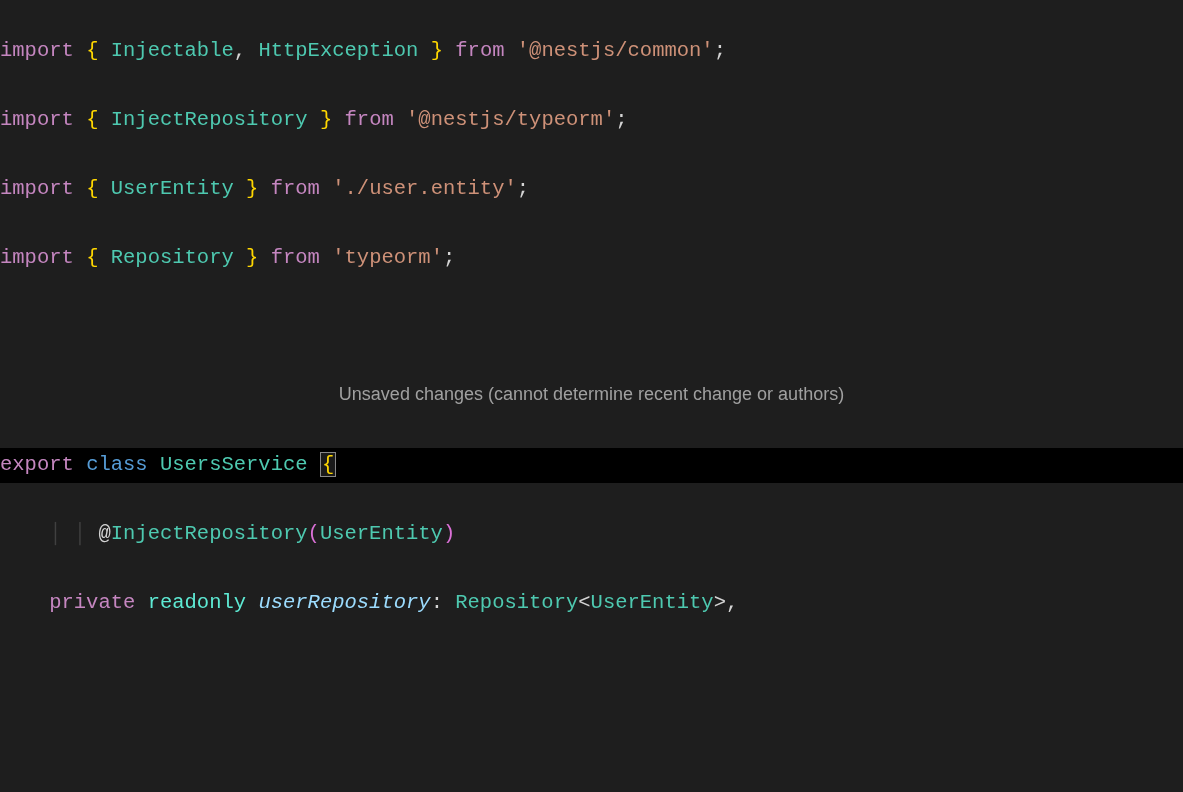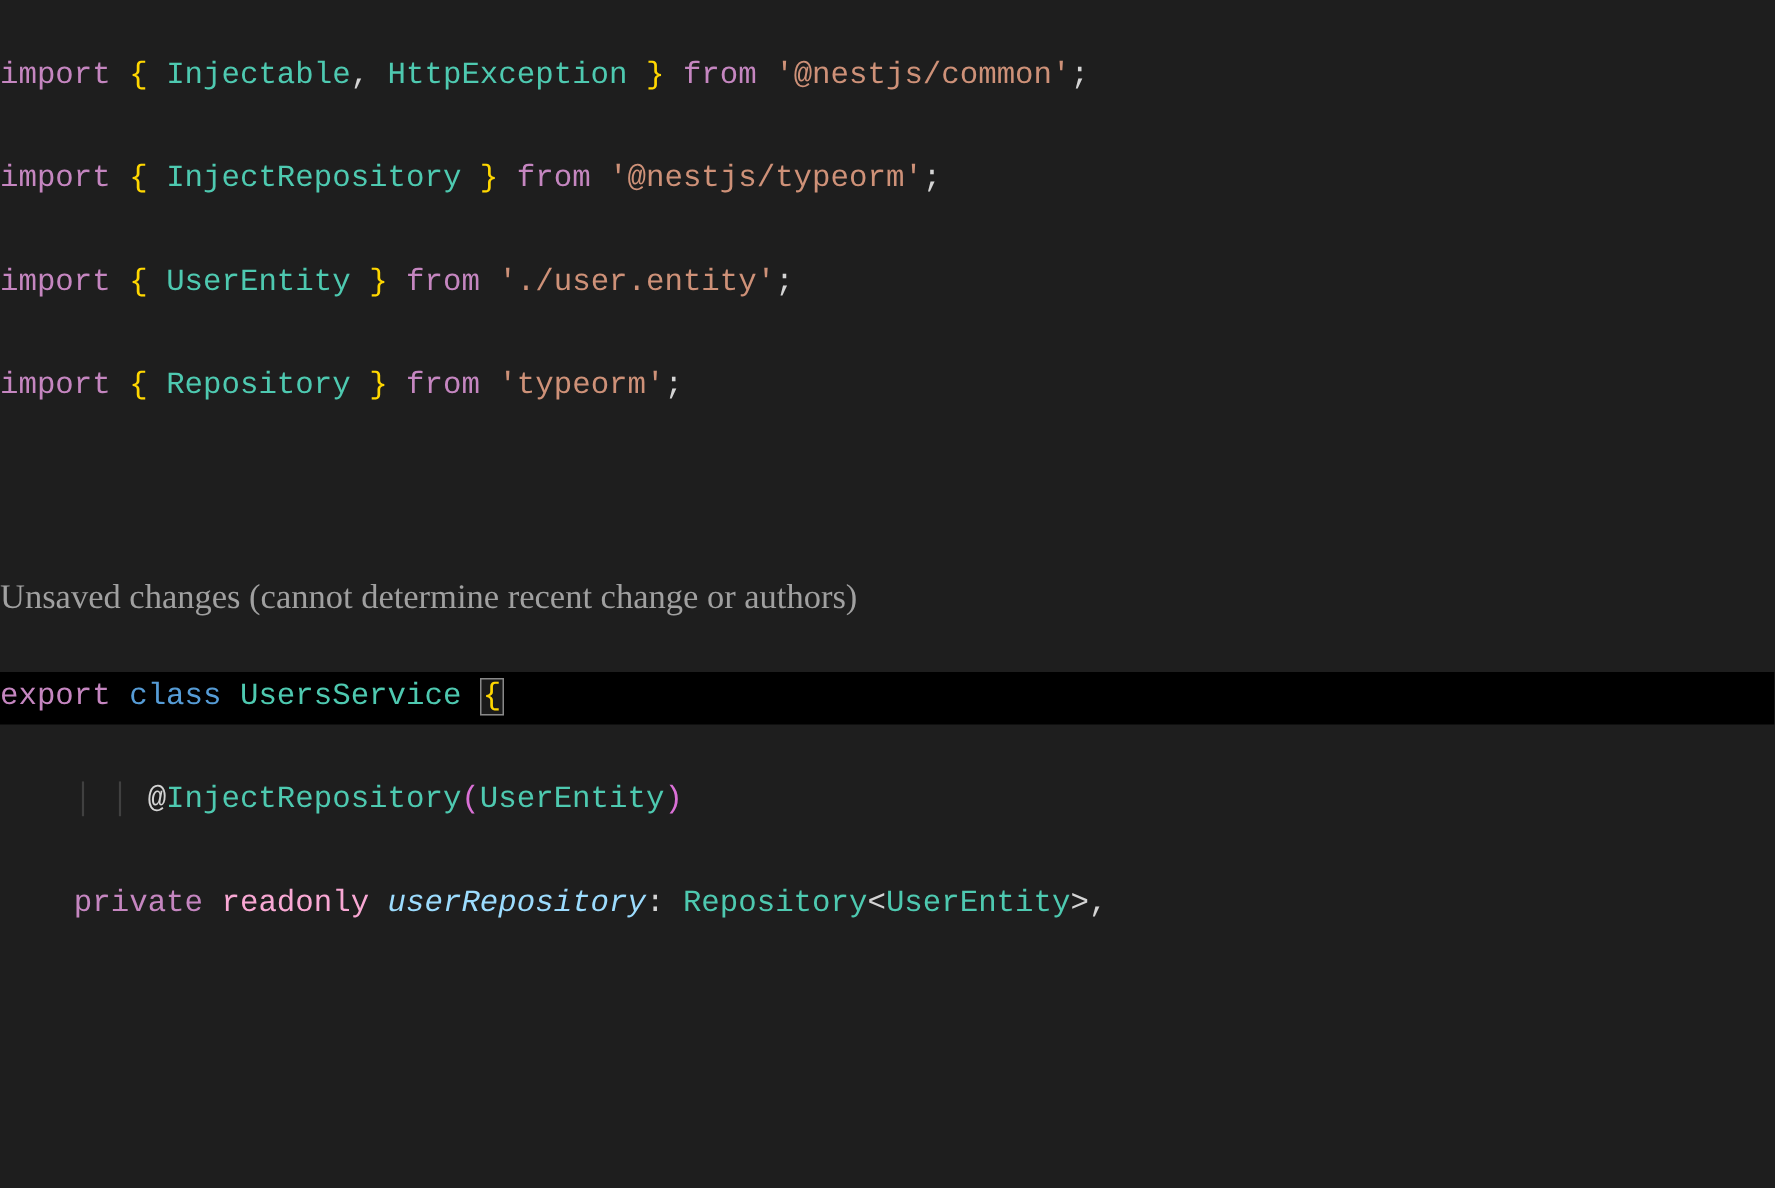--- a/index.html
+++ b/index.html
@@ -30,42 +30,42 @@
   .c-type { color: #4ec9b0; }
   .c-string { color: #ce9178; }
   .c-punc { color: #d4d4d4; }
   .c-annotation { color: #a0a0a0; }
   .c-at { color: #d4d4d4; }
   .c-decorator { color: #4ec9b0; }
   .c-class { color: #569cd6; }
   .c-classname { color: #4ec9b0; }
   .c-method { color: #dcdcaa; }
   .c-private { color: #c586c0; }
-  .c-readonly { color: #f9a8d4; }
+  .c-readonly { color: #5eead4; }
   .c-prop { color: #9cdcfe; font-style: italic; }
   .c-paren1 { color: #ffd700; }
   .c-paren2 { color: #da70d6; }
   .c-cursor-brace {
     color: #ffd700;
     background: rgba(255,255,255,0.1);
     border: 1px solid #888;
     padding: 0 1px;
   }
   .indent-guide { color: #404040; }
 </style>
 </head>
 <body>
 
 <div class="editor">
 <span class="line"><span class="c-keyword">import</span> <span class="c-brace">{</span> <span class="c-type">Injectable</span><span class="c-punc">,</span> <span class="c-type">HttpException</span> <span class="c-brace">}</span> <span class="c-keyword">from</span> <span class="c-string">'@nestjs/common'</span><span class="c-punc">;</span></span>
 <span class="line"><span class="c-keyword">import</span> <span class="c-brace">{</span> <span class="c-type">InjectRepository</span> <span class="c-brace">}</span> <span class="c-keyword">from</span> <span class="c-string">'@nestjs/typeorm'</span><span class="c-punc">;</span></span>
 <span class="line"><span class="c-keyword">import</span> <span class="c-brace">{</span> <span class="c-type">UserEntity</span> <span class="c-brace">}</span> <span class="c-keyword">from</span> <span class="c-string">'./user.entity'</span><span class="c-punc">;</span></span>
 <span class="line"><span class="c-keyword">import</span> <span class="c-brace">{</span> <span class="c-type">Repository</span> <span class="c-brace">}</span> <span class="c-keyword">from</span> <span class="c-string">'typeorm'</span><span class="c-punc">;</span></span>
 <span class="line"> </span>
-<span class="line" style="font-family:Liberation Serif, serif;font-size:23px;"><span class="c-annotation">Unsaved changes (cannot determine recent change or authors)</span></span>
+<span class="line" style="font-family:Liberation Sans, sans-serif;font-size:18px;text-align:center;"><span class="c-annotation">Unsaved changes (cannot determine recent change or authors)</span></span>
 <span class="line highlight-line"><span class="c-keyword">export</span> <span class="c-class">class</span> <span class="c-classname">UsersService</span> <span class="c-cursor-brace">{</span></span>
 <span class="line"><span class="indent-guide">    │ │ </span><span class="c-at">@</span><span class="c-decorator">InjectRepository</span><span class="c-paren2">(</span><span class="c-type">UserEntity</span><span class="c-paren2">)</span></span>
 <span class="line">    <span class="c-private">private</span> <span class="c-readonly">readonly</span> <span class="c-prop">userRepository</span><span class="c-punc">:</span> <span class="c-type">Repository</span><span class="c-punc">&lt;</span><span class="c-type">UserEntity</span><span class="c-punc">&gt;</span><span class="c-punc">,</span></span>
 
 
 
 
 
 
 

